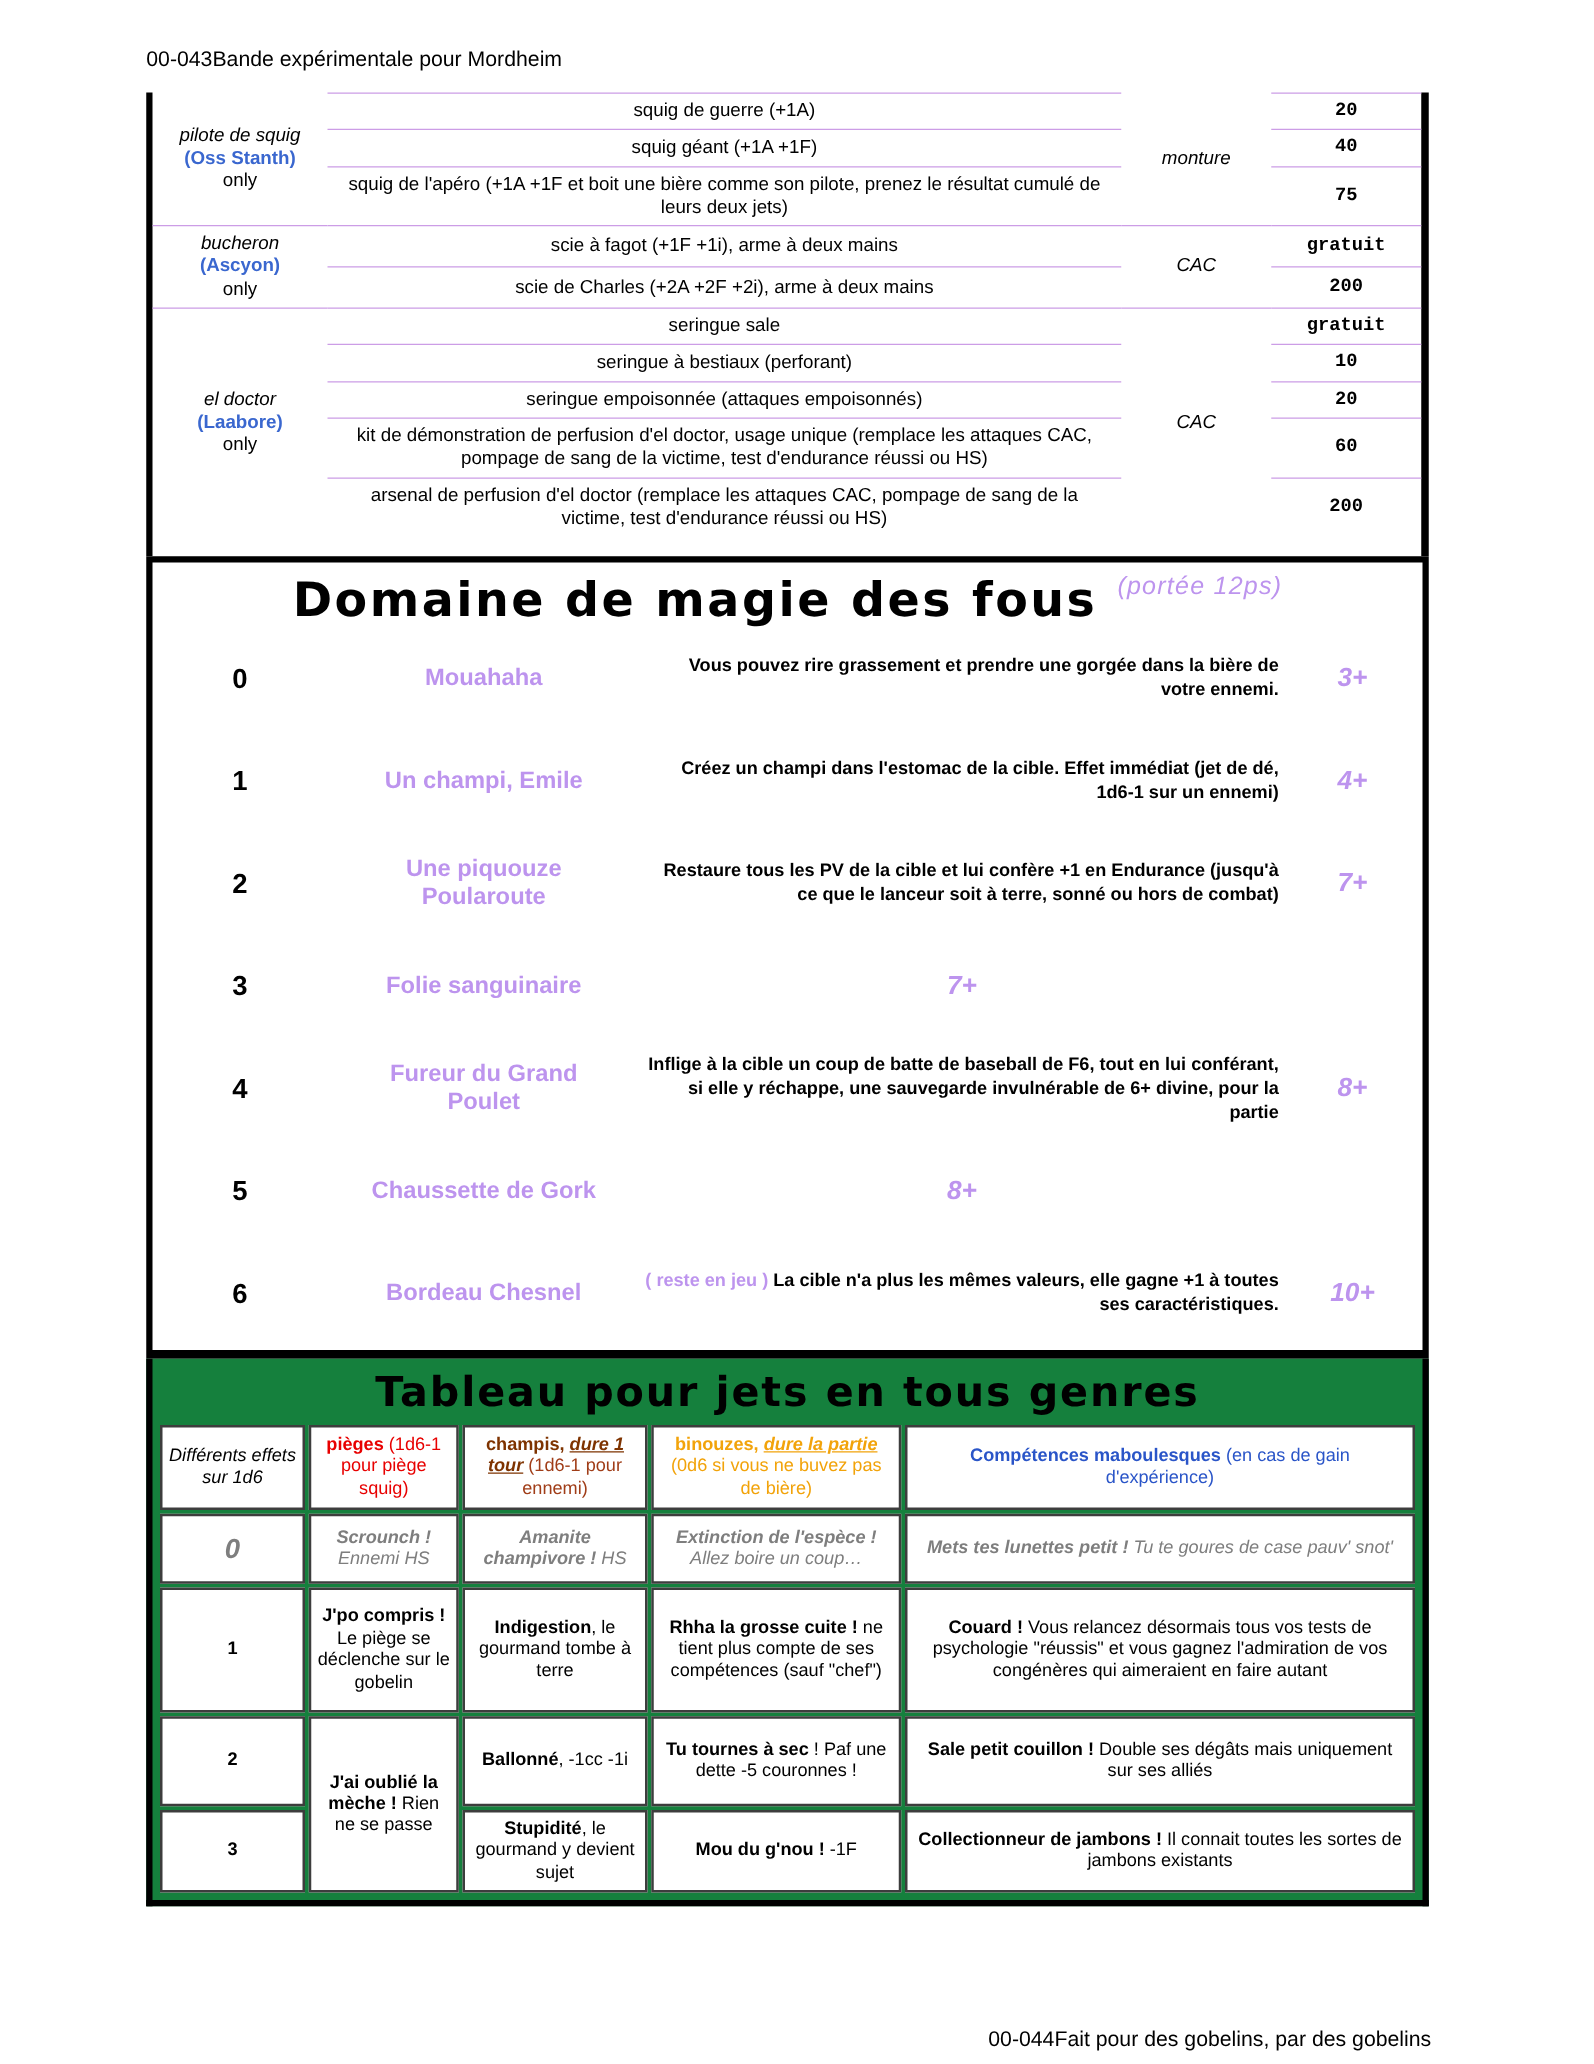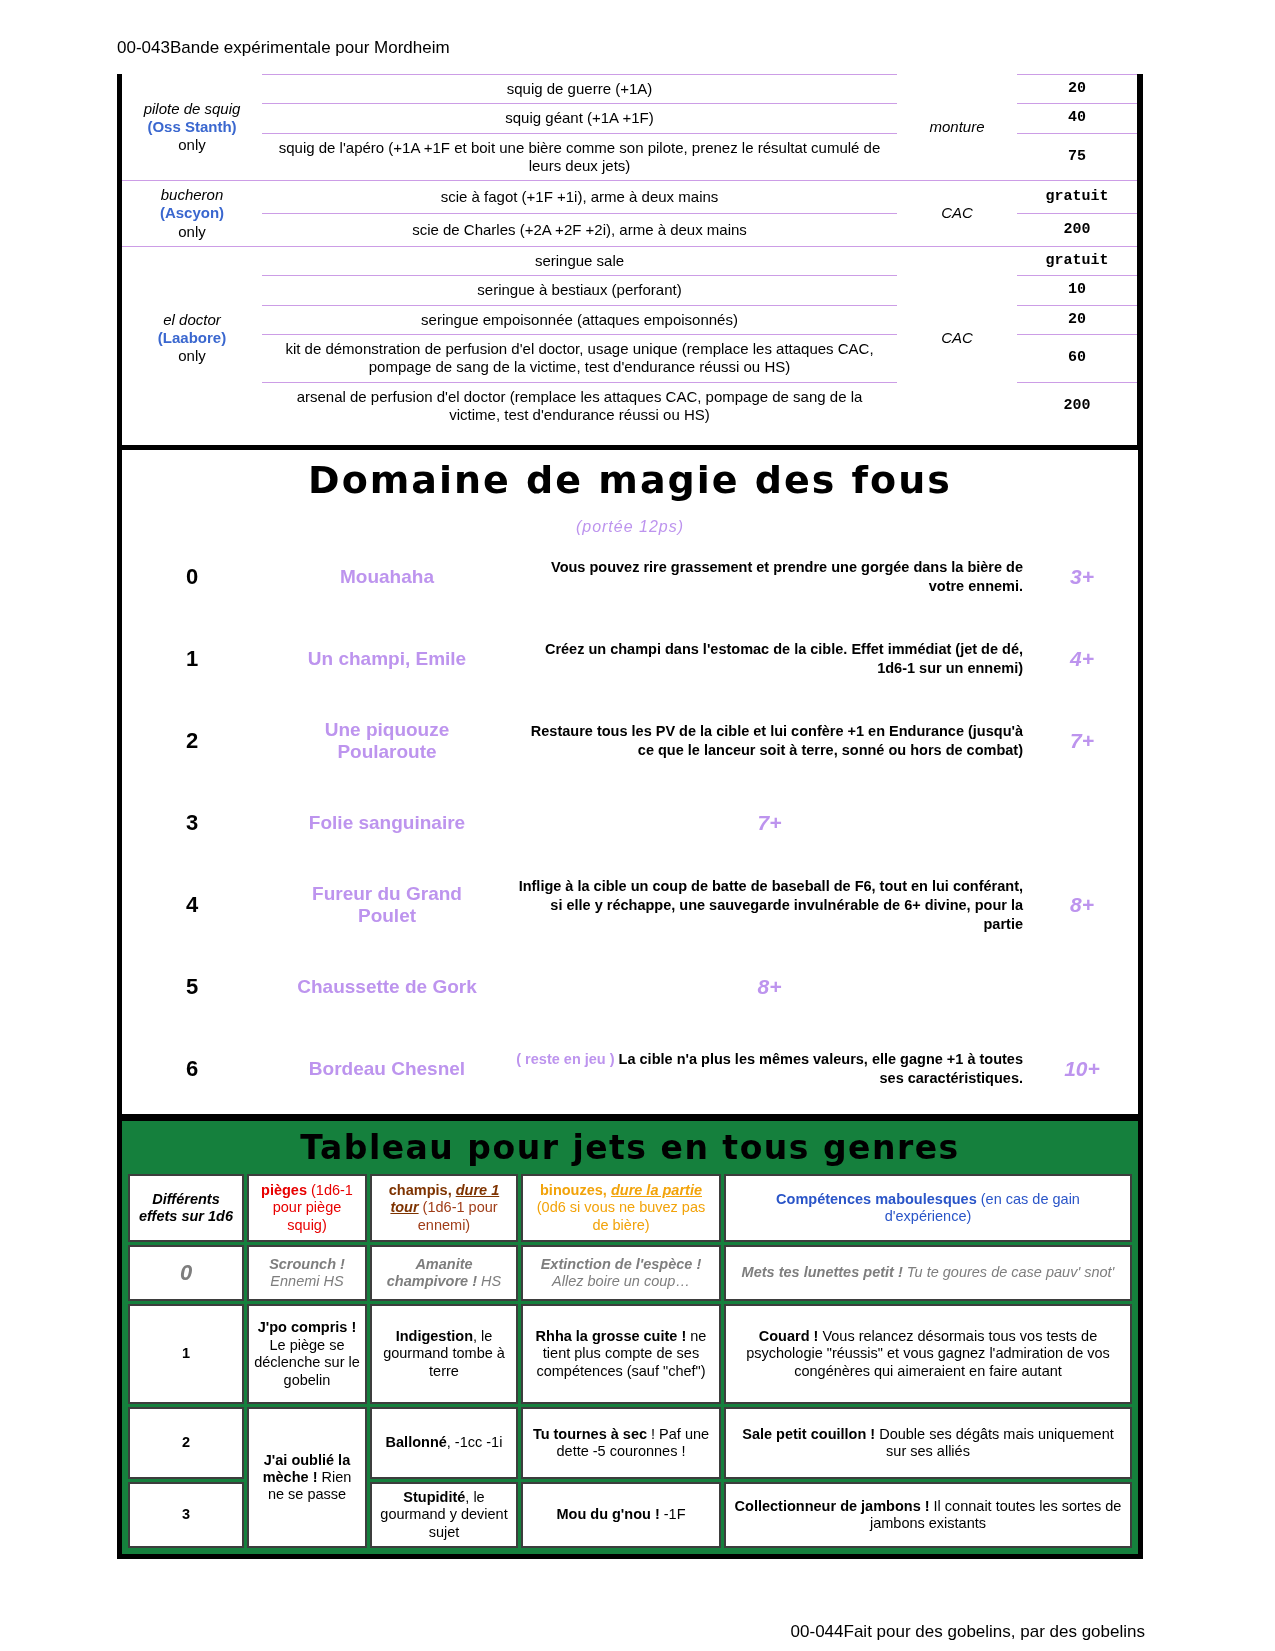--- a/index.html
+++ b/index.html
@@ -28,40 +28,40 @@
   table.equip td.price{border-bottom:1px solid var(--line);font-weight:bold;font-family:Liberation Mono, monospace;}
   table.equip tr.first td.item, table.equip tr.first td.price{border-top:1px solid var(--line);}
   table.equip td.hb{border-bottom:1px solid var(--line);}
   table.equip tr.last td.item, table.equip tr.last td.price{border-bottom:none;}
   .hero-role{font-style:italic;}
   .hero-name{font-weight:bold;color:var(--blue1);}
   td.type{font-style:italic;font-size:16px;}
 
   
   .magic-box{border:5px solid #000;border-bottom-width:7px;padding:6px 0 4px;background:#fff;}
-  .magic-title-row{display:flex;justify-content:center;align-items:center;gap:16px;padding-top:2px;flex-direction:column;}
+  .magic-title-row{display:flex;justify-content:center;align-items:flex-start;gap:16px;padding-top:2px;}
   .magic-title{font-family:"DejaVu Sans",sans-serif;font-weight:800;font-size:38px;letter-spacing:2px;}
-  .magic-range{font-style:italic;font-size:16px;color:var(--lilac);letter-spacing:1px;}
+  .magic-range{font-style:italic;font-size:20px;color:var(--lilac);letter-spacing:1px;}
   .spell-row{display:grid;grid-template-columns:140px 250px 515px 110px;align-items:center;min-height:82px;}
   .spell-num{text-align:center;font-weight:bold;font-size:22px;}
   .spell-name{text-align:center;font-weight:bold;font-size:19px;color:var(--lilac);}
   .spell-name>span{display:inline-block;max-width:180px;line-height:1.15;}
   .spell-desc{text-align:right;font-weight:bold;font-size:14.5px;line-height:1.3;padding:0 4px;}
   .spell-cast{text-align:center;font-weight:bold;font-style:italic;font-size:21px;color:var(--lilac);}
   .reste{color:var(--lilac);}
 
   
   .jets-box{border:5px solid #000;border-top:none;padding:0 3px 3px;background:#15803d;}
   .jets-title{text-align:center;font-family:"DejaVu Sans",sans-serif;font-weight:800;font-size:33px;
               letter-spacing:1.5px;padding:7px 0 4px;}
   table.jets{border-collapse:separate;border-spacing:3px;width:100%;table-layout:fixed;}
   table.jets td{border:2px solid var(--cellb);padding:3px 5px;text-align:center;vertical-align:middle;
                 font-size:14.5px;line-height:1.2;background:#fff;}
   .b{font-weight:bold;}
-  .h-col0{font-weight:bold;font-style:italic;font-size:15px;}
+  .h-col0{font-weight:normal;font-style:italic;font-size:15px;}
   .h-pieges{color:var(--red);}
   .h-champis{color:var(--brown2);}
   .h-champis .b,.h-champis .u{color:var(--brown);}
   .u{font-style:italic;font-weight:bold;text-decoration:underline;}
   .h-binouzes{color:var(--orange);}
   .h-comp{color:var(--blue2);}
   td.num{font-weight:bold;font-size:24px;}
   td.g{color:var(--gray);font-style:italic;}
   td.num.g{font-size:22px;}
   tr.hrow td{height:58px;}

